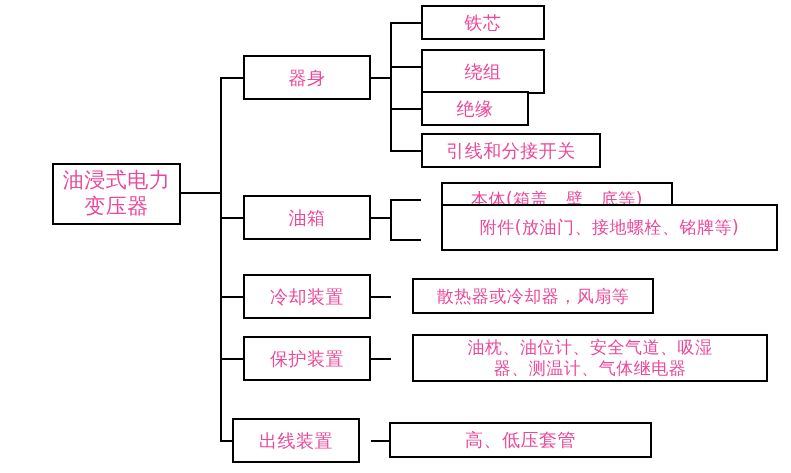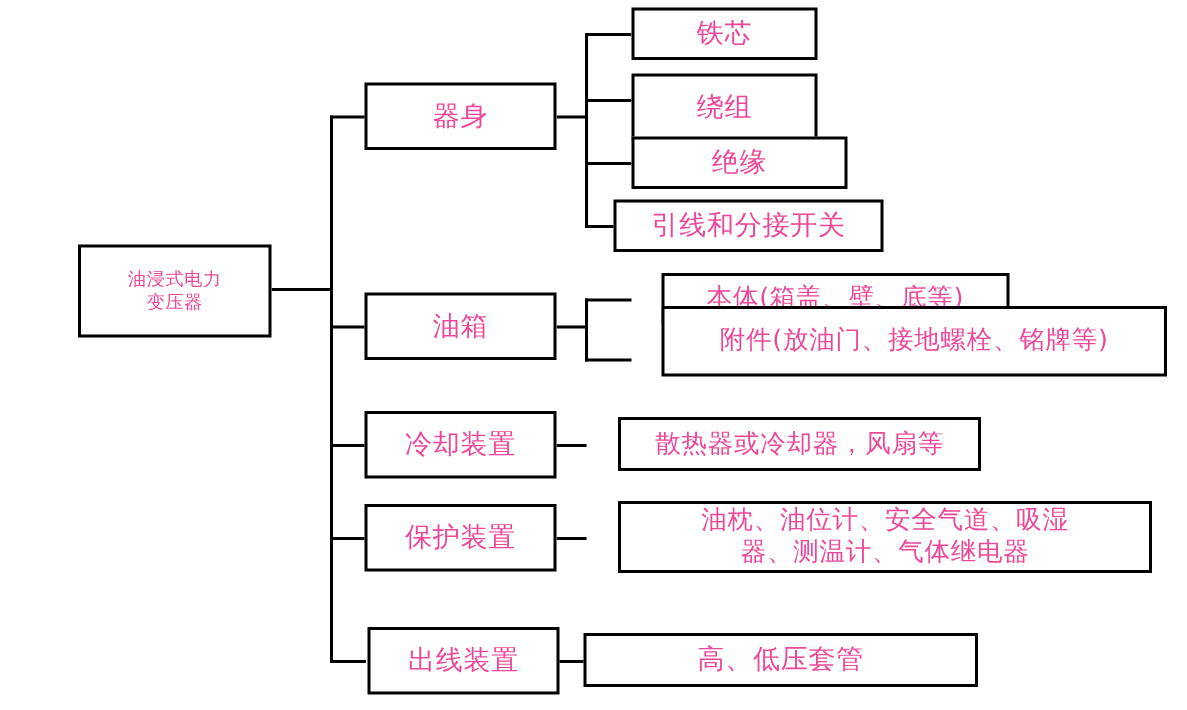--- a/index.html
+++ b/index.html
@@ -27,21 +27,21 @@
     color: #ec4899;
     line-height: 1.22;
     letter-spacing: 0.5px;
     z-index: 3;
   }
   .node .txt {
     display: block;
     white-space: pre-line;
     padding: 0 4px;
   }
-  .root  { font-size: 12px; }
+  .root  { font-size: 21px; }
   .lvl2  { font-size: 18px; }
   .lvl3  { font-size: 18px; }
   .lvl3.small { font-size: 17px; margin-left: 23px; }
 
   .line {
     position: absolute;
     background: #000000;
     z-index: 1;
   }
   .hline { height: 2px; }
@@ -76,45 +76,45 @@
   </div>
 
   <div class="node lvl2" style="left:243px; top:336px; width:128px; height:45px;">
     <span class="txt">保护装置</span>
   </div>
 
   <div class="node lvl2" style="left:243px; top:274px; width:128px; height:45px;">
     <span class="txt">冷却装置</span>
   </div>
 
-  <div class="node lvl2" style="left:245px; top:418px; width:128px; height:45px;">
+  <div class="node lvl2" style="left:232px; top:418px; width:128px; height:45px;">
     <span class="txt">出线装置</span>
   </div>
 
   <div class="line hline" style="left:371px; top:77px; width:21px;"></div>
   <div class="line vline" style="left:390px; top:22px; height:128px;"></div>
 
   <div class="line hline" style="left:390px; top:22px; width:31px;"></div>
   <div class="line hline" style="left:390px; top:66px; width:31px;"></div>
   <div class="line hline" style="left:390px; top:108px; width:31px;"></div>
   <div class="line hline" style="left:390px; top:150px; width:31px;"></div>
 
   <div class="node lvl3" style="left:421px; top:5px; width:124px; height:35px;">
     <span class="txt">铁芯</span>
   </div>
 
   <div class="node lvl3" style="left:421px; top:49px; width:124px; height:45px;">
     <span class="txt">绕组</span>
   </div>
 
-  <div class="node lvl3" style="left:421px; top:91px; width:144px; height:35px;">
+  <div class="node lvl3" style="left:421px; top:91px; width:108px; height:35px;">
     <span class="txt">绝缘</span>
   </div>
 
-  <div class="node lvl3" style="left:409px; top:133px; width:180px; height:35px;">
+  <div class="node lvl3" style="left:421px; top:133px; width:180px; height:35px;">
     <span class="txt">引线和分接开关</span>
   </div>
 
   <div class="line hline" style="left:371px; top:217px; width:21px;"></div>
   <div class="line vline" style="left:390px; top:199px; height:42px;"></div>
 
   <div class="line hline" style="left:390px; top:199px; width:31px;"></div>
   <div class="line hline" style="left:390px; top:239px; width:31px;"></div>
 
   <div class="node lvl3 small" style="left:418px; top:182px; width:232px; height:35px;">

